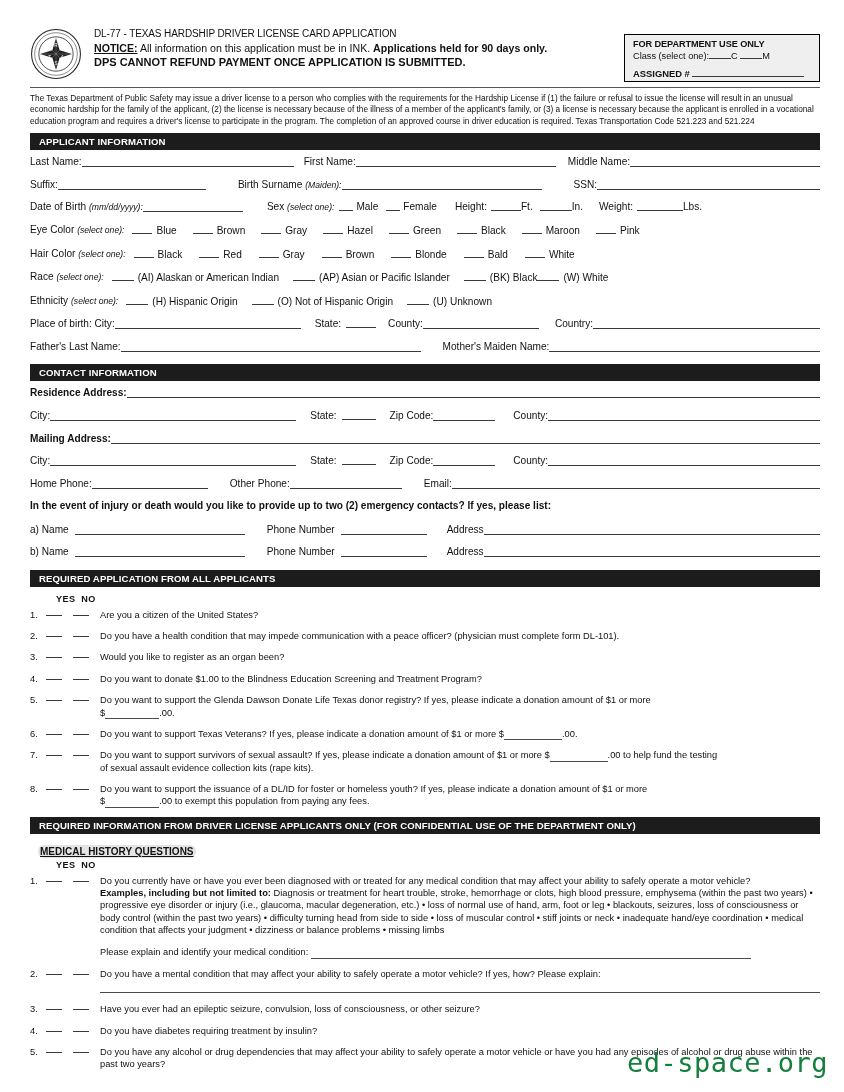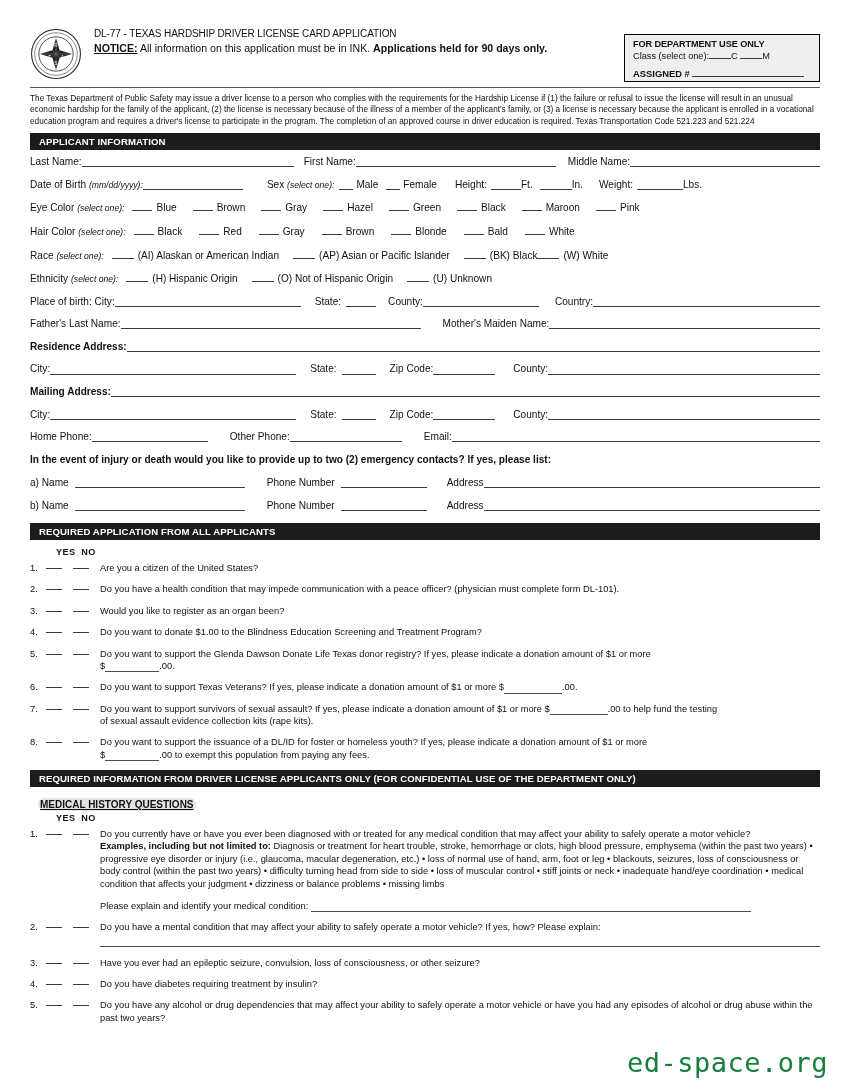--- a/index.html
+++ b/index.html
@@ -47,21 +47,21 @@
   
   .bar {
     background: #1c1c1c; color: #fff;
     font-size: 9.6px; font-weight: bold; letter-spacing: 0.1px;
     padding: 3px 0 3px 9px;
     margin: 4px 0 7px 0;
   }
 
   
   .row {
-    display: flex; align-items: flex-end;
+    display: flex; align-items: flex-start;
     font-size: 10.1px; line-height: 1;
     margin-bottom: 12.5px;
     white-space: nowrap;
   }
   .lbl { flex: 0 0 auto; }
   .lbl i { font-style: italic; font-size: 8.6px; }
   .line { border-bottom: 1px solid #3a3a3a; height: 10px; flex: 0 0 auto; }
   .line.grow { flex: 1 1 auto; }
   .sp { flex: 0 0 auto; }
   .blank { display: inline-block; border-bottom: 1px solid #3a3a3a; height: 9px; }
@@ -121,20 +121,21 @@
         <text x="50" y="36" font-size="9" text-anchor="middle" fill="#fff" font-family="Liberation Sans, sans-serif" dx="12">X</text>
         <text x="38" y="36" font-size="9" text-anchor="middle" fill="#fff" font-family="Liberation Sans, sans-serif">E</text>
         <text x="38" y="60" font-size="9" text-anchor="middle" fill="#fff" font-family="Liberation Sans, sans-serif">T</text>
         <text x="62" y="60" font-size="9" text-anchor="middle" fill="#fff" font-family="Liberation Sans, sans-serif">A</text>
         <text x="50" y="72" font-size="9" text-anchor="middle" fill="#fff" font-family="Liberation Sans, sans-serif">S</text>
       </svg>
     </div>
     <div class="hdr-txt">
       <div class="form-title">DL-77 - TEXAS HARDSHIP DRIVER LICENSE CARD APPLICATION</div>
       <div class="notice-l1"><u>NOTICE:</u><span> All information on this application must be in INK. </span><span class="bold">Applications held for 90 days only.</span></div>
+      <div class="notice-l2">DPS CANNOT REFUND PAYMENT ONCE APPLICATION IS SUBMITTED.</div>
     </div>
   </div>
 
   <div class="dept-box">
     <div class="dept-title">FOR DEPARTMENT USE ONLY</div>
     <div class="dept-class">
       <span>Class (select one):</span><span class="blank" style="width:22px"></span><span>C</span>
       <span class="blank" style="width:22px"></span><span>M</span>
     </div>
     <div class="dept-assigned">
@@ -154,20 +155,30 @@
     <span class="lbl">Last Name:</span>
     <span class="line" style="width:212px"></span>
     <span class="sp" style="width:10px"></span>
     <span class="lbl">First Name:</span>
     <span class="line" style="width:200px"></span>
     <span class="sp" style="width:12px"></span>
     <span class="lbl">Middle Name:</span>
     <span class="line grow"></span>
   </div>
 
+  <div class="row">
+    <span class="lbl">Suffix:</span>
+    <span class="line" style="width:148px"></span>
+    <span class="sp" style="width:32px"></span>
+    <span class="lbl"><span>Birth Surname</span> <i>(Maiden):</i></span>
+    <span class="line" style="width:200px"></span>
+    <span class="sp" style="width:32px"></span>
+    <span class="lbl">SSN:</span>
+    <span class="line grow"></span>
+  </div>
 
   <div class="row">
     <span class="lbl"><span>Date of Birth</span> <i>(mm/dd/yyyy):</i></span>
     <span class="line" style="width:100px"></span>
     <span class="sp" style="width:24px"></span>
     <span class="lbl"><span>Sex</span> <i>(select one):</i></span>
     <span class="sp" style="width:5px"></span>
     <span class="blank" style="width:14px"></span>
     <span class="lbl" style="padding-left:3px">Male</span>
     <span class="sp" style="width:8px"></span>
@@ -317,20 +328,21 @@
 
   <div class="row">
     <span class="lbl">Father's Last Name:</span>
     <span class="line" style="width:300px"></span>
     <span class="sp" style="width:22px"></span>
     <span class="lbl">Mother's Maiden Name:</span>
     <span class="line grow"></span>
   </div>
 
   
+  <div class="bar">CONTACT INFORMATION</div>
 
   <div class="row">
     <span class="lbl bold">Residence Address:</span>
     <span class="line grow"></span>
   </div>
 
   <div class="row">
     <span class="lbl">City:</span>
     <span class="line" style="width:246px"></span>
     <span class="sp" style="width:14px"></span>

